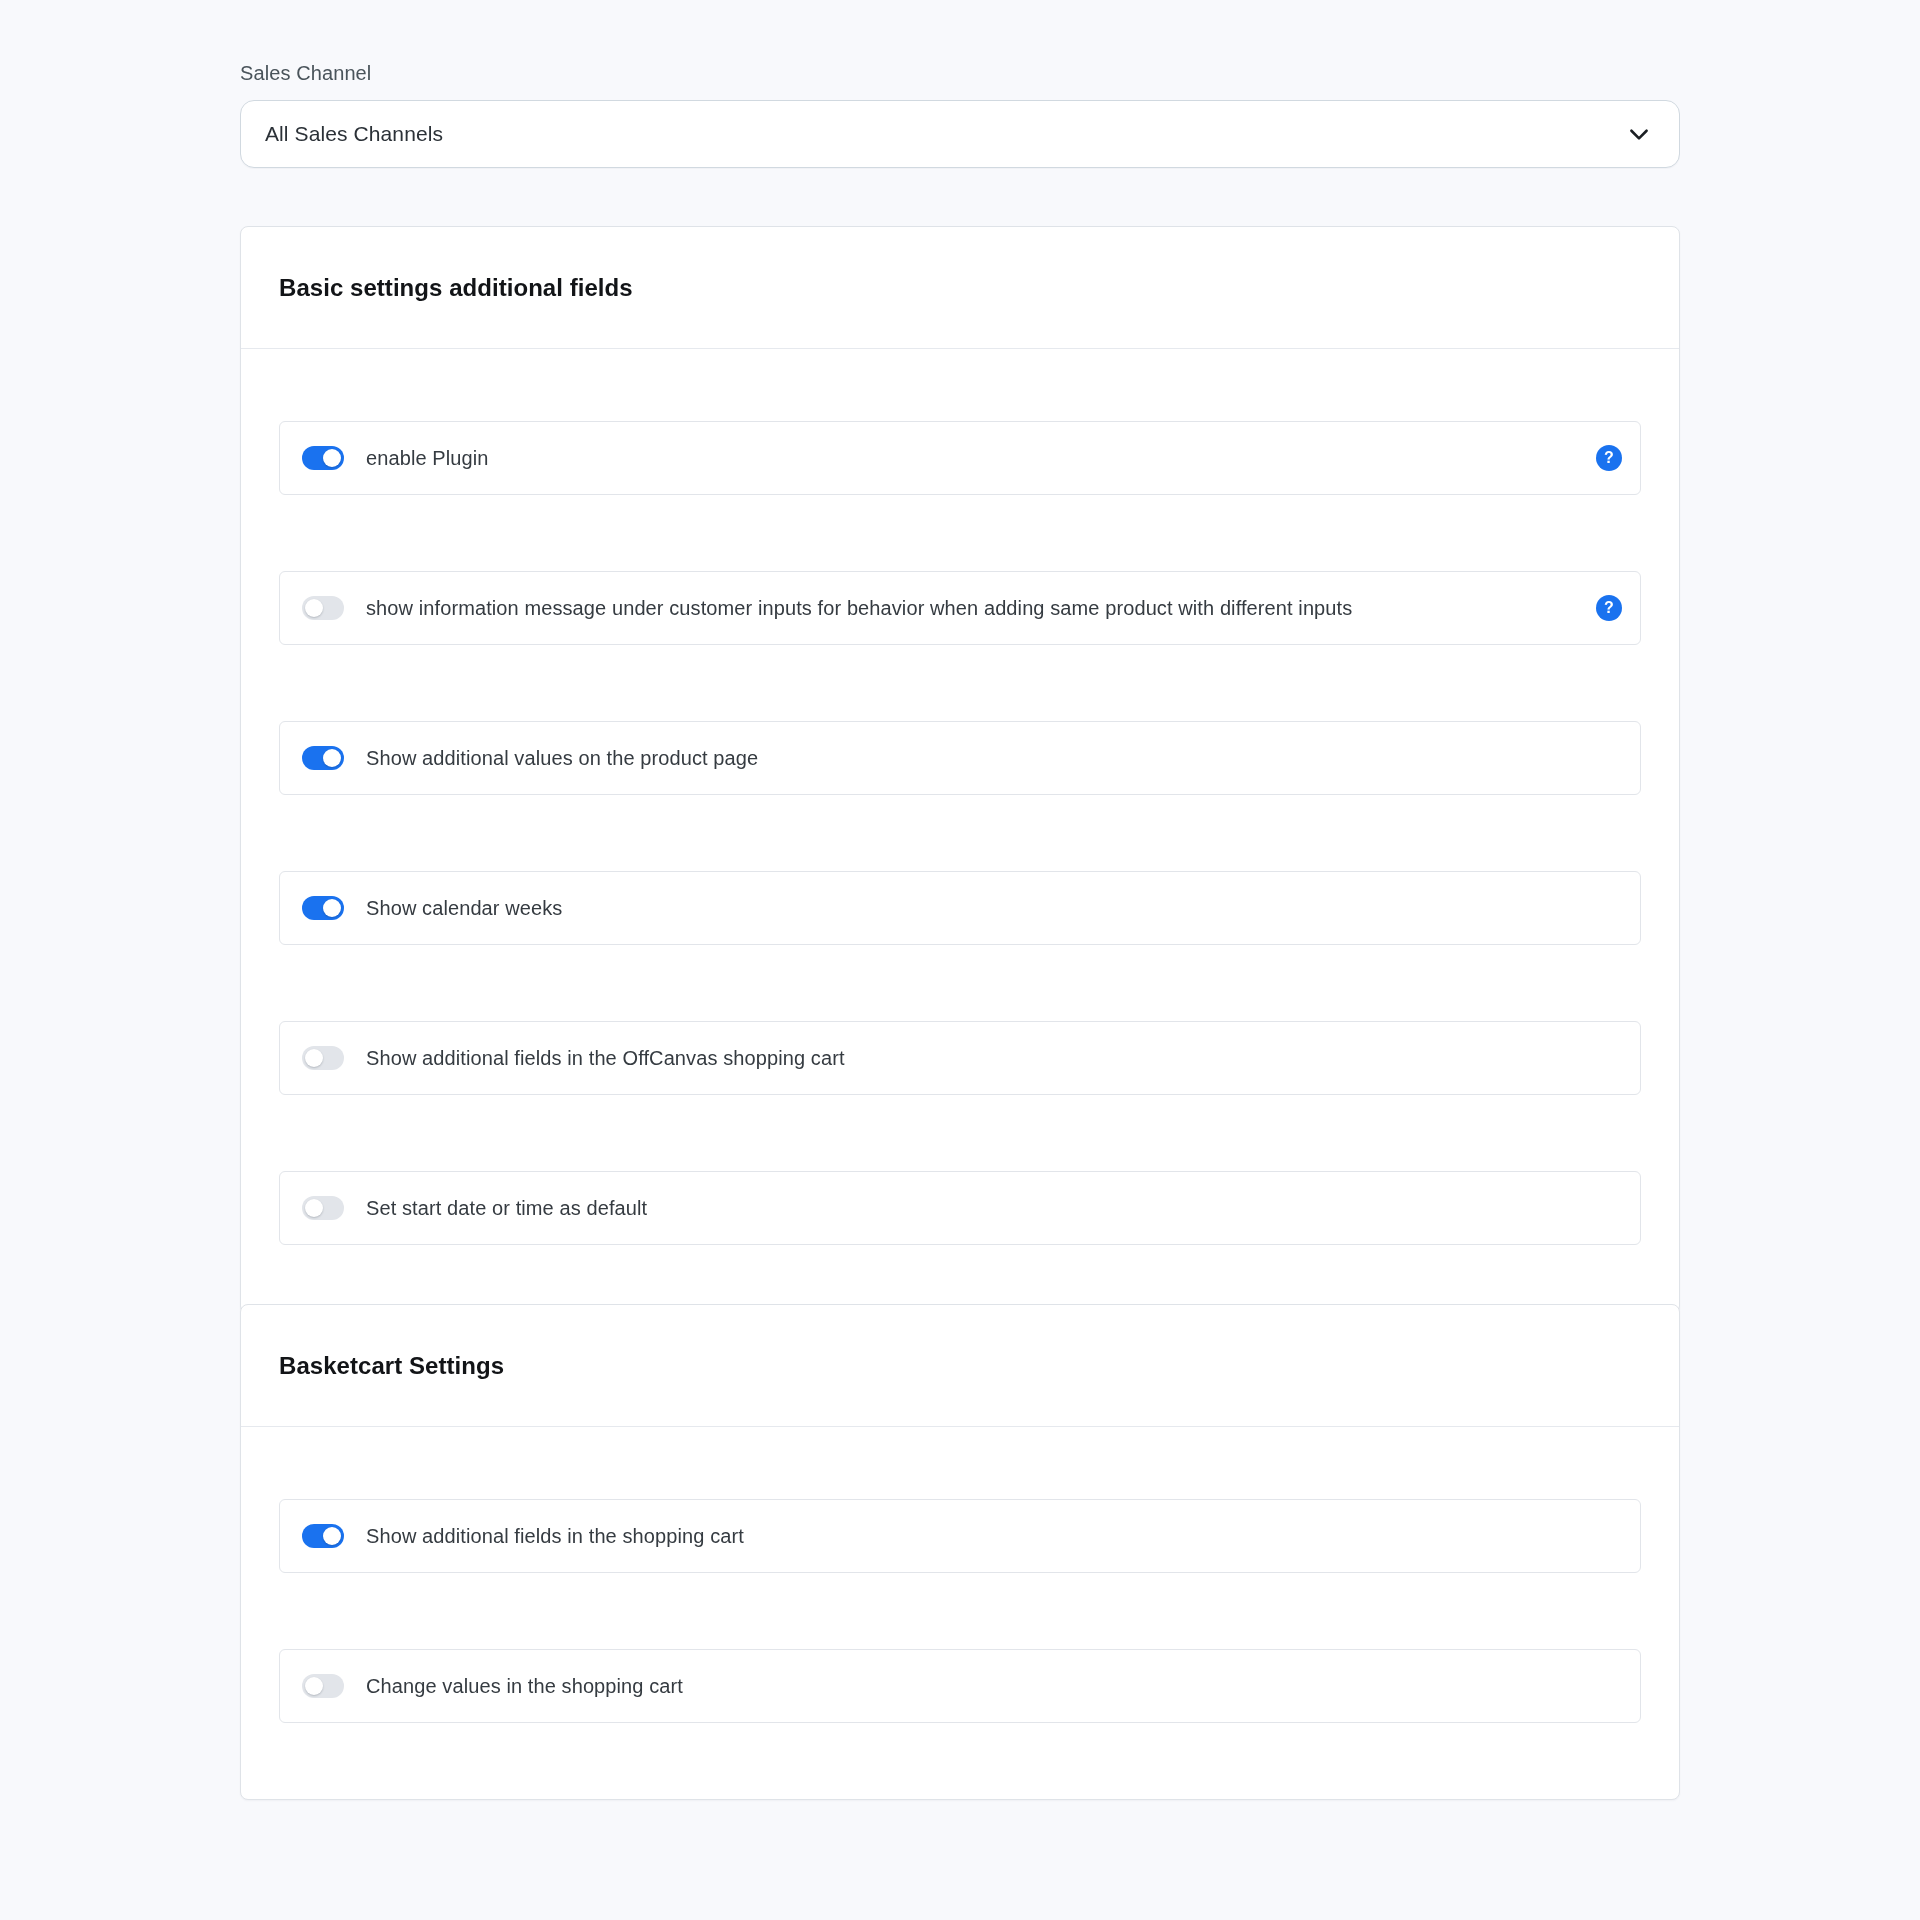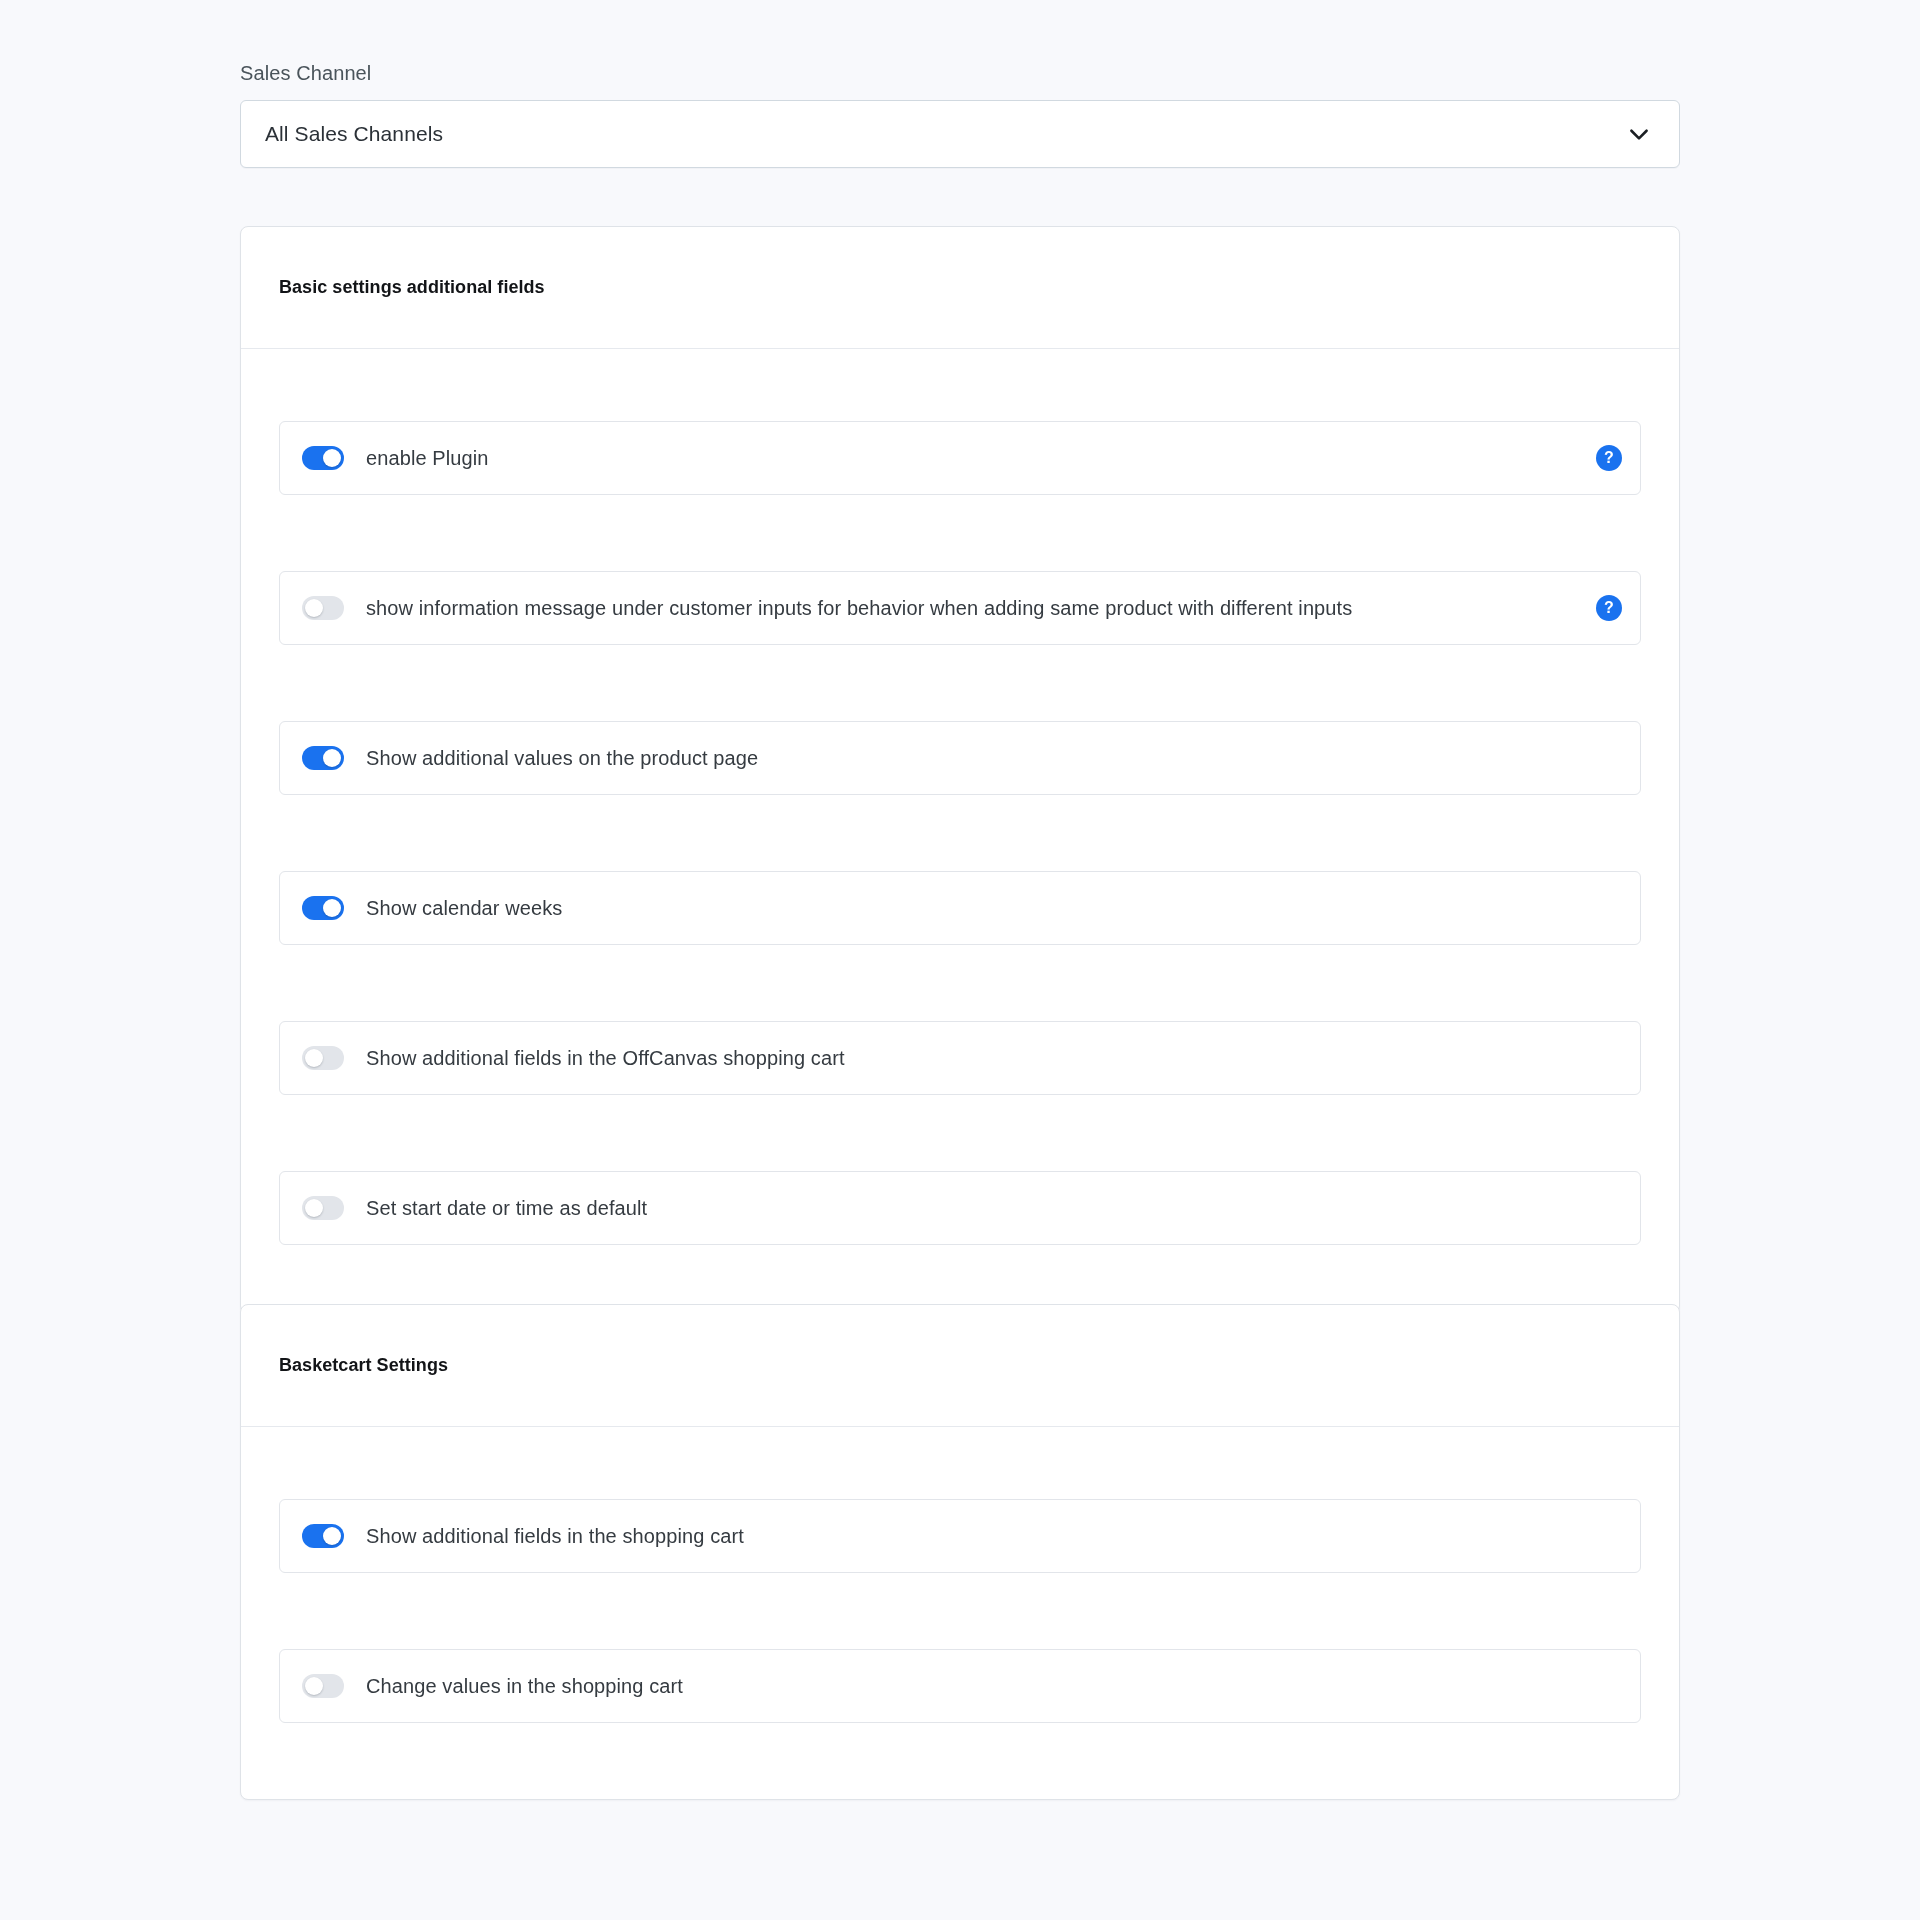--- a/index.html
+++ b/index.html
@@ -38,21 +38,21 @@
     margin-bottom: 14px;
     letter-spacing: .1px;
   }
 
   .select-wrap {
     position: relative;
     width: 1440px;
     height: 68px;
     background: #ffffff;
     border: 1px solid #d1d9e0;
-    border-radius: 6px;
+    border-radius: 14px;
     display: flex;
     align-items: center;
     box-shadow: 0 1px 1px rgba(24,36,51,.03);
   }
 
   .select-value {
     font-size: 21px;
     color: #2b3137;
     padding-left: 24px;
     flex: 1;
@@ -86,21 +86,21 @@
 
   .card-head {
     height: 122px;
     display: flex;
     align-items: center;
     padding-left: 38px;
     border-bottom: 1px solid #e6e9ee;
   }
 
   .card-title {
-    font-size: 18px;
+    font-size: 24px;
     font-weight: bold;
     color: #121417;
     letter-spacing: .05px;
   }
 
   .card-body {
     padding: 52px 38px 52px 38px;
   }
 
   

